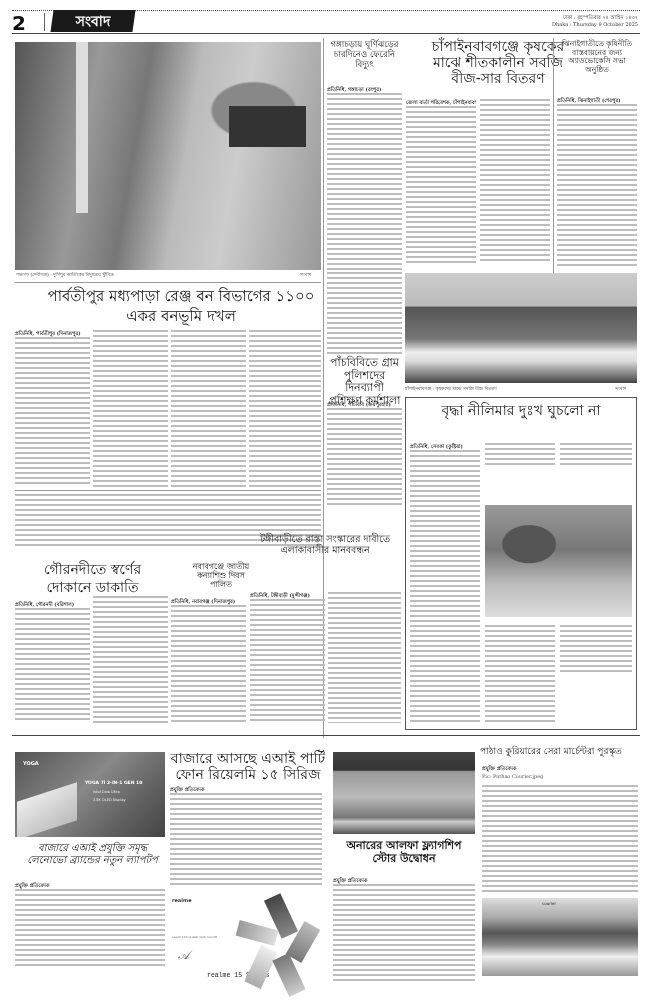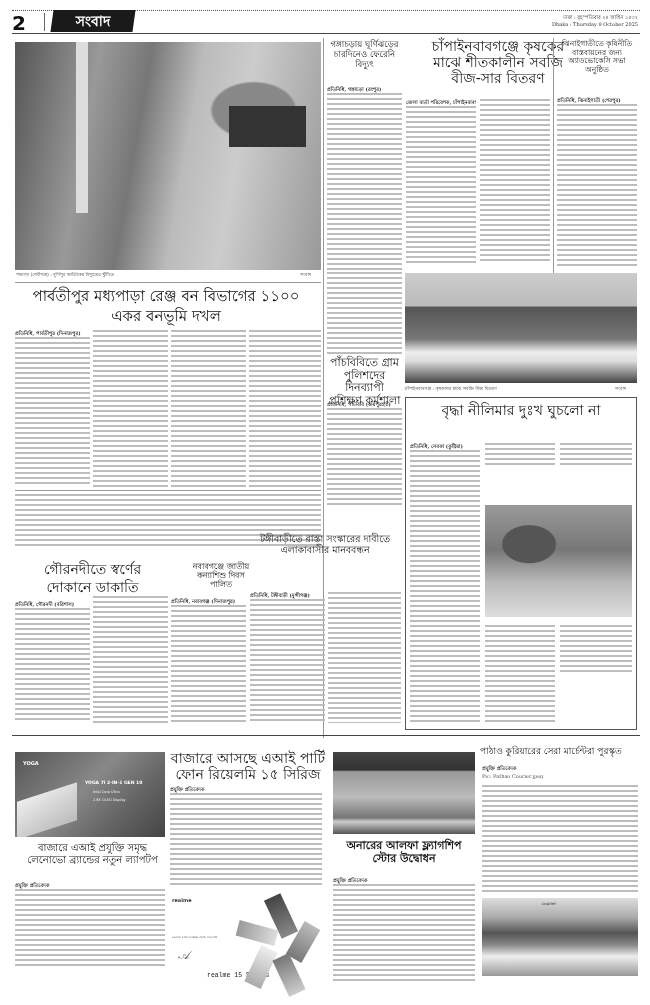--- a/index.html
+++ b/index.html
@@ -57,21 +57,21 @@
 
 <div class="abs photo" style="left:405px;top:273px;width:232px;height:110px;background:
      linear-gradient(to bottom, #ccc 0%, #bbb 30%, #555 31%, #777 60%, #eee 72%, #ddd 80%, #444 100%);"></div>
 <div class="abs caption" style="left:405px;top:386px;width:180px;">চাঁপাইনবাবগঞ্জ : কৃষকদের মাঝে সবজি বীজ বিতরণ</div>
 <div class="abs caption" style="left:615px;top:386px;">সংবাদ</div>
 
 <div class="abs head" style="left:327px;top:357px;width:75px;font-size:11px;">পাঁচবিবিতে গ্রাম পুলিশদের দিনব্যাপী প্রশিক্ষণ কর্মশালা</div>
 <div class="abs byline" style="left:327px;top:401px;width:75px;">প্রতিনিধি, পাঁচবিবি (জয়পুরহাট)</div>
 <div class="abs lines" style="left:327px;top:408px;width:75px;height:100px;"></div>
 
-<div class="abs head" style="left:16px;top:287px;width:300px;font-size:15px;line-height:1.3;">পার্বতীপুর মধ্যপাড়া রেঞ্জ বন বিভাগের ১১০০ একর বনভূমি দখল</div>
+<div class="abs head" style="left:31px;top:287px;width:300px;font-size:15px;line-height:1.3;">পার্বতীপুর মধ্যপাড়া রেঞ্জ বন বিভাগের ১১০০ একর বনভূমি দখল</div>
 <div class="abs byline" style="left:15px;top:330px;width:75px;">প্রতিনিধি, পার্বতীপুর (দিনাজপুর)</div>
 <div class="abs lines" style="left:15px;top:337px;width:75px;height:150px;"></div>
 <div class="abs lines" style="left:93px;top:330px;width:75px;height:157px;"></div>
 <div class="abs lines" style="left:171px;top:330px;width:75px;height:157px;"></div>
 <div class="abs lines" style="left:249px;top:330px;width:72px;height:157px;"></div>
 <div class="abs thin" style="left:15px;top:490px;width:306px;height:1px;"></div>
 
 <div class="abs box" style="left:405px;top:397px;width:232px;height:333px;"></div>
 <div class="abs head" style="left:408px;top:402px;width:226px;font-size:14px;">বৃদ্ধা নীলিমার দুঃখ ঘুচলো না</div>
 <div class="abs byline" style="left:410px;top:443px;width:70px;">প্রতিনিধি, সেবকা (কুষ্টিয়া)</div>
@@ -101,21 +101,21 @@
 
 <div class="abs rule" style="left:12px;top:735px;width:628px;height:1px;"></div>
 
 <div class="abs" style="left:15px;top:752px;width:150px;height:85px;background:linear-gradient(135deg,#555 0%,#888 45%,#666 70%,#444 100%);overflow:hidden;">
   <div style="position:absolute;left:8px;top:8px;color:#fff;font-family:'DejaVu Sans',sans-serif;font-size:5px;font-weight:bold;">YOGA</div>
   <div style="position:absolute;left:70px;top:28px;color:#fff;font-family:'DejaVu Sans',sans-serif;font-size:4.5px;font-weight:bold;white-space:nowrap;">YOGA 7i 2-IN-1 GEN 10</div>
   <div style="position:absolute;left:78px;top:38px;color:#eee;font-family:'DejaVu Sans',sans-serif;font-size:3.5px;">Intel Core Ultra</div>
   <div style="position:absolute;left:78px;top:46px;color:#eee;font-family:'DejaVu Sans',sans-serif;font-size:3.5px;">2.8K OLED Display</div>
   <div style="position:absolute;left:2px;top:40px;width:60px;height:38px;background:linear-gradient(160deg,#eee,#bbb);transform:skewY(-18deg);"></div>
 </div>
-<div class="abs head" style="left:20px;top:842px;width:145px;font-size:10px;">বাজারে এআই প্রযুক্তি সমৃদ্ধ লেনোভো ব্র্যান্ডের নতুন ল্যাপটপ</div>
+<div class="abs head" style="left:20px;top:842px;width:145px;font-size:10px;font-style:italic;">বাজারে এআই প্রযুক্তি সমৃদ্ধ লেনোভো ব্র্যান্ডের নতুন ল্যাপটপ</div>
 <div class="abs byline" style="left:15px;top:882px;width:75px;">প্রযুক্তি প্রতিবেদক</div>
 <div class="abs lines" style="left:15px;top:889px;width:150px;height:80px;"></div>
 
 <div class="abs head" style="left:168px;top:750px;width:160px;font-size:14px;">বাজারে আসছে এআই পার্টি ফোন রিয়েলমি ১৫ সিরিজ</div>
 <div class="abs byline" style="left:170px;top:786px;width:75px;">প্রযুক্তি প্রতিবেদক</div>
 <div class="abs lines" style="left:170px;top:793px;width:152px;height:92px;"></div>
 <div class="abs" style="left:172px;top:897px;font-family:'DejaVu Sans',sans-serif;font-size:5px;font-weight:bold;color:#333;">realme</div>
 <div class="abs" style="left:172px;top:972px;font-family:Liberation Mono, monospace;font-size:6.5px;color:#222;white-space:nowrap;margin-left:35px;">realme 15 Series</div>
 <div class="abs" style="left:172px;top:936px;font-family:'DejaVu Sans',sans-serif;font-size:2.5px;color:#555;white-space:nowrap;">Launch 12th October 2025, 6:00 PM</div>
 <div class="abs" style="left:178px;top:948px;font-family:'DejaVu Serif',serif;font-style:italic;font-size:12px;color:#666;">𝒜</div>

